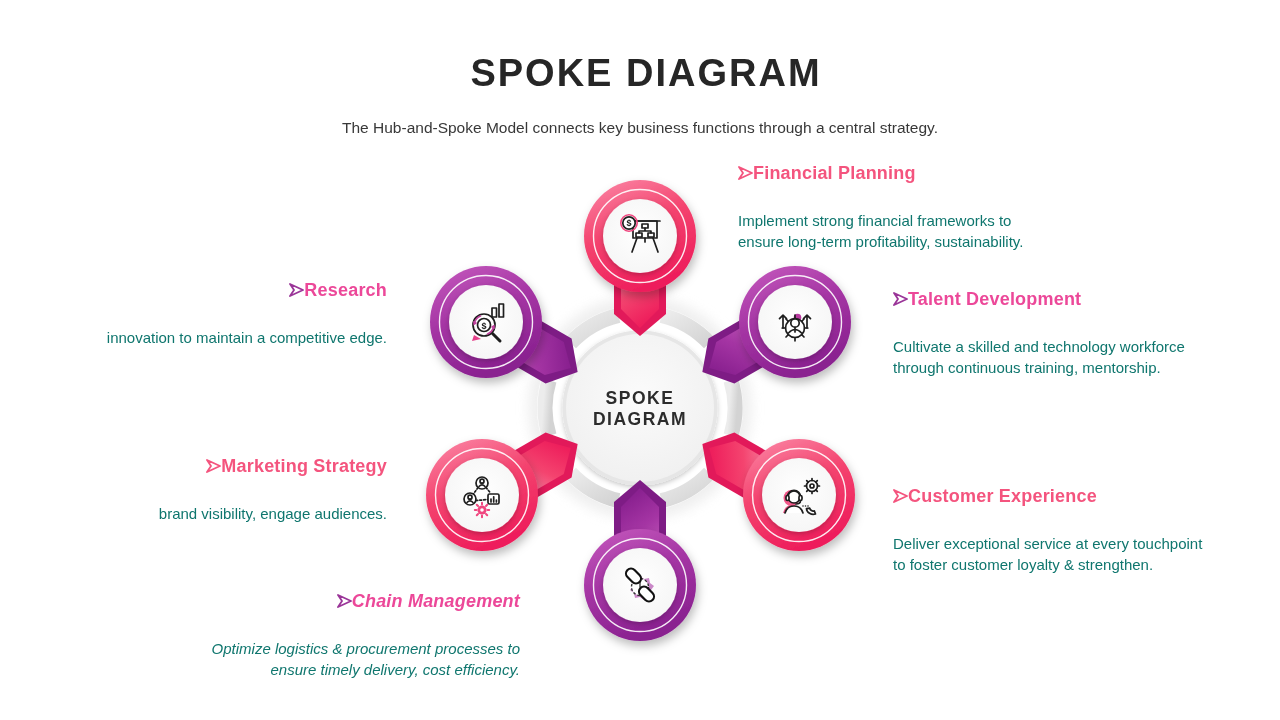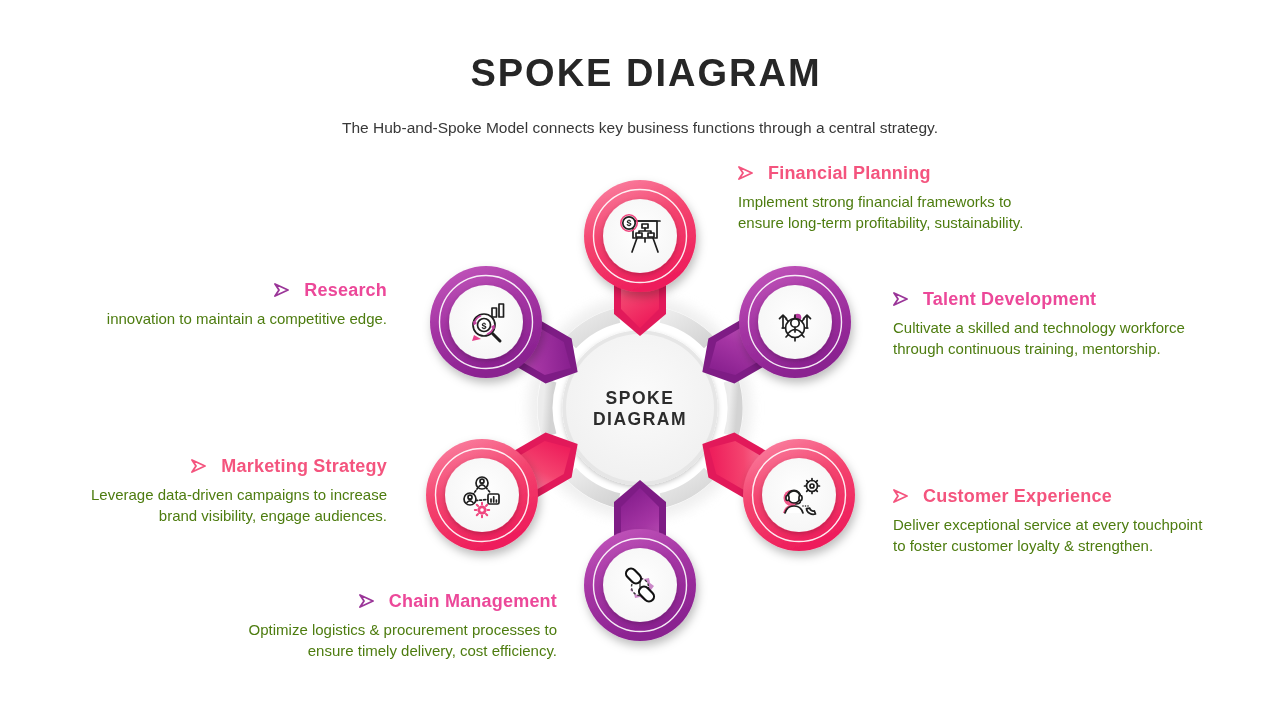--- a/index.html
+++ b/index.html
@@ -15,37 +15,37 @@
     color:#262626;
     padding-left:12px;
   }
   .page-subtitle{
     position:absolute;left:0;right:0;top:101px;margin:18px;
     text-align:center;font-size:15.5px;color:#383838;
   }
   .diagram{position:absolute;left:0;top:0;width:1280px;height:720px;}
   .callout{position:absolute;}
   .callout .head{
-    display:flex;align-items:center;gap:15px;
+    display:flex;align-items:center;
     font-size:18px;font-weight:bold;letter-spacing:.2px;line-height:22px;
     white-space:nowrap;
     text-align:right;
   }
   .callout.align-right{text-align:right;}
   .callout.align-right .head{justify-content:flex-end;}
-  .callout .desc{margin-top:8px;font-size:15px;line-height:20.5px;color:#4d7c0f;}
+  .callout .desc{margin-top:27px;font-size:15px;line-height:20.5px;color:#0f766e;}
   .callout .desc div{white-space:nowrap;}
   .head.pink{color:#F4547E;}
   .head.purple{color:#ec4899;}
   .bullet{display:inline-flex;align-items:center;}
   
   #cb-financial{left:738px;top:162px;width:300px;}
   #cb-talent{left:893px;top:288px;width:300px;}
   #cb-customer{left:893px;top:485px;width:305px;}
-  #cb-chain{right:723px;top:590px;width:320px;}
+  #cb-chain{right:760px;top:590px;width:320px;font-style:italic;}
   #cb-marketing{right:893px;top:455px;width:310px;}
   #cb-research{right:893px;top:279px;width:310px;}
   .hub-label{
     font-family:"Liberation Sans","DejaVu Sans",sans-serif;
     font-size:17.5px;font-weight:bold;letter-spacing:1.5px;fill:#2C2C2C;
   }
   .icon-stroke{stroke:#1E1E1E;stroke-width:1.7;fill:none;stroke-linecap:round;stroke-linejoin:round;}
 </style>
 </head>
 <body>
@@ -328,21 +328,20 @@
   <div class="callout align-right" id="cb-marketing">
     <div class="head pink">
       <span class="bullet">
         <svg width="15" height="14" viewBox="0 0 15 14">
             <path d="M1,1 L14,7 L1,13 L5,7 Z" fill="none" stroke="#F4547E" stroke-width="1.8" stroke-linejoin="round"></path>
           </svg>
       </span>
       <span>Marketing Strategy</span>
     </div>
     <div class="desc">
-      <div>Leverage data-driven campaigns to increase</div>
       <div>brand visibility, engage audiences.</div>
     </div>
   </div>
 
   <div class="callout align-right" id="cb-research">
     <div class="head purple">
       <span class="bullet">
         <svg width="15" height="14" viewBox="0 0 15 14">
             <path d="M1,1 L14,7 L1,13 L5,7 Z" fill="none" stroke="#9A3598" stroke-width="1.8" stroke-linejoin="round"></path>
           </svg>

